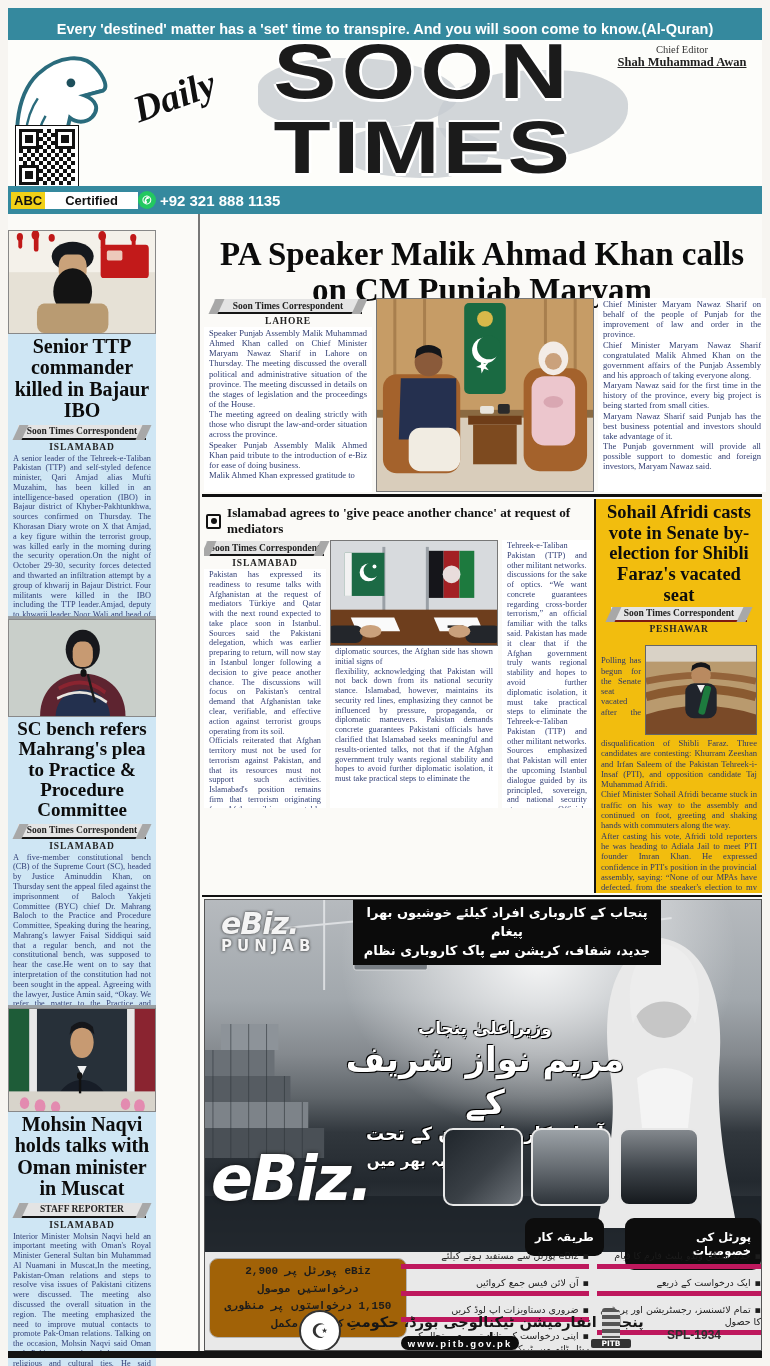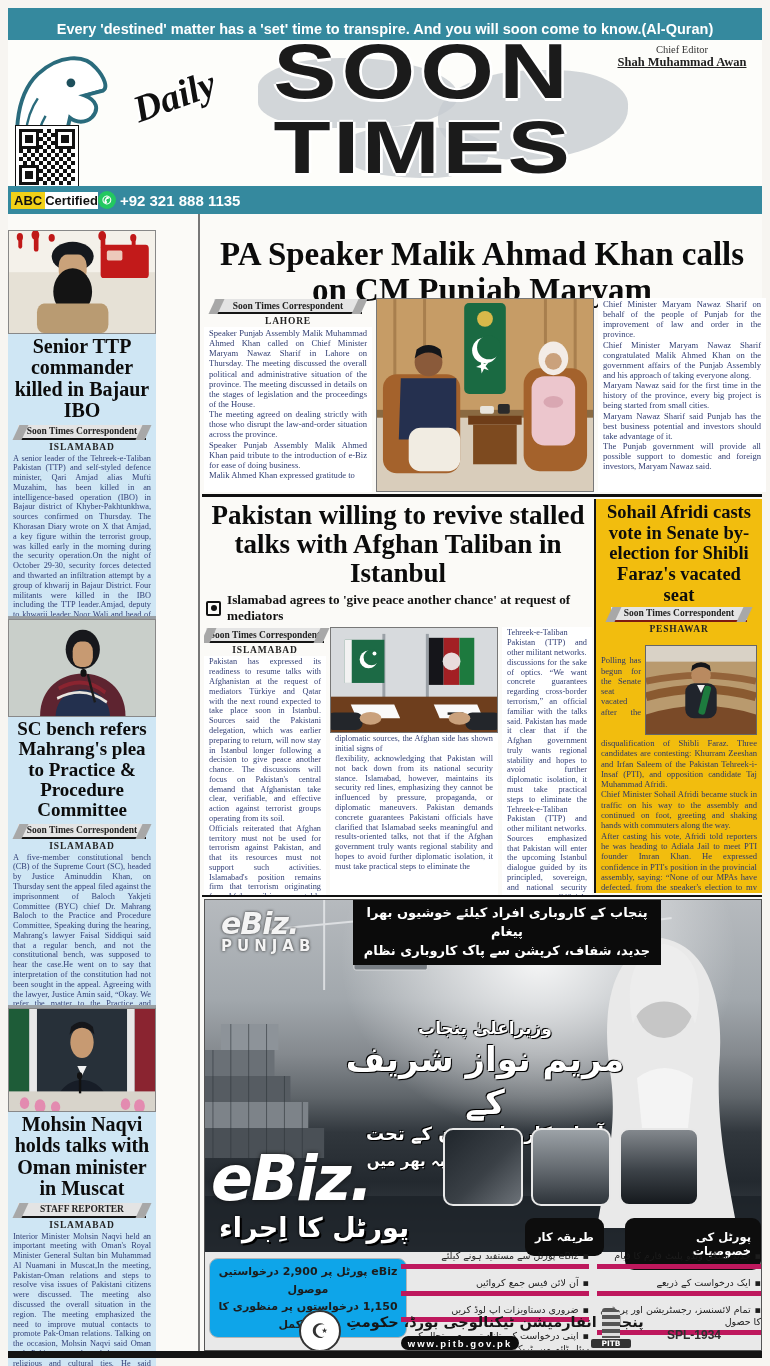--- a/index.html
+++ b/index.html
@@ -34,21 +34,21 @@
   .issue-box .d1{font-size:15px;} .issue-box .d2{font-size:14px;}
   .issue-box .row{display:flex;justify-content:center;gap:10px;font-size:13px;}
   .issue-box .city{font-size:14px;}
   .site-pill{margin:3px auto 0;background:#111;color:#fff;border-radius:9px;font-size:11.5px;
     font-weight:bold;padding:2px 4px;width:118px;font-family:"Liberation Sans",sans-serif;}
   
   .pub-bar{position:absolute;left:8px;right:8px;top:186px;height:28px;background:#35899e;display:flex;
     align-items:center;color:#fff;}
   .abc-badge{margin-left:3px;display:flex;font-family:"Liberation Sans",sans-serif;font-weight:bold;font-size:13px;}
   .abc-badge .abc{background:#f2d117;color:#111;padding:1px 3px;}
-  .abc-badge .cert{background:#fff;color:#111;padding:1px 0;}
+  .abc-badge .cert{background:#fff;color:#111;padding:1px 20px;}
   .pub-center{flex:1;text-align:center;font-style:italic;font-size:13.5px;font-family:"Liberation Serif",serif;}
   .pub-phone{display:flex;align-items:center;gap:4px;margin-right:6px;
     font-family:"Liberation Sans",sans-serif;font-weight:bold;font-size:15px;}
   .wa{width:18px;height:18px;border-radius:50%;background:#23c860;color:#fff;display:flex;
     align-items:center;justify-content:center;font-size:11px;}
   
   .content{position:absolute;left:8px;right:8px;top:214px;bottom:8px;background:#fbfaf7;}
   .footer-strip{position:absolute;left:0;right:0;bottom:0;height:7px;background:#141414;}
   .vrule{position:absolute;left:190px;top:0;bottom:7px;width:2px;background:#777;}
   .left-col{position:absolute;left:0;top:16px;width:148px;bottom:7px;}
@@ -110,22 +110,22 @@
     letter-spacing:-2px;text-shadow:0 0 4px #111;}
   .portal{position:absolute;left:4px;top:312px;width:210px;text-align:center;direction:rtl;color:#fff;
     font-size:27px;font-weight:bold;text-shadow:0 0 3px #000,2px 2px 0 #000;}
   .thumbs{position:absolute;left:238px;top:228px;display:flex;gap:8px;}
   .thumb{width:80px;height:78px;border-radius:10px;border:2px solid #e8e8e8;box-sizing:border-box;}
   .th1{background:linear-gradient(135deg,#20262c 0%,#3a4046 55%,#6c7278 100%);}
   .th2{background:linear-gradient(180deg,#9ca2a7 0%,#5c6268 60%,#2e343a 100%);}
   .th3{background:linear-gradient(180deg,#83888d 0%,#3c4248 55%,#15191d 100%);}
   .lbl-pill{position:absolute;background:#0d0d0d;color:#fff;direction:rtl;font-size:11.5px;font-weight:bold;
     padding:12px 10px;border-radius:9px;}
-  .stats-box{position:absolute;left:4px;top:358px;width:182px;background:#0ea5e9;border:1px solid #b5b5b5;
-    border-radius:9px;padding:4px 7px;direction:rtl;text-align:center;color:#1c1c1c;font-weight:bold;font-size:11px;line-height:1.6;}
+  .stats-box{position:absolute;left:4px;top:358px;width:182px;background:#a16207;border:1px solid #b5b5b5;
+    border-radius:9px;padding:4px 7px;direction:rtl;text-align:center;color:#1c1c1c;font-weight:bold;font-size:11px;line-height:1.6;font-family:Liberation Mono, monospace;}
   .u-list{position:absolute;direction:rtl;color:#1c1c1c;}
   .u-item{font-size:9.5px;margin-bottom:3px;padding-bottom:1px;border-bottom:5px solid #be185d;line-height:1.35;margin-top:8px;}
   .u-item::before{content:"▪";margin-left:4px;}
   .ad-footer-org{position:absolute;left:140px;top:414px;width:300px;text-align:center;direction:rtl;
     font-size:14.5px;font-weight:bold;color:#161616;}
   .url-pill{position:absolute;left:196px;top:436px;width:118px;background:#0d0d0d;color:#fff;border-radius:8px;
     text-align:center;font-size:9.5px;letter-spacing:2px;font-weight:bold;padding:1.5px 0;
     font-family:"Liberation Sans",sans-serif;}
   .gov-logo{position:absolute;left:94px;top:410px;width:42px;height:42px;border-radius:50%;border:2px solid #333;
     background:#fff;display:flex;align-items:center;justify-content:center;font-size:20px;color:#333;box-sizing:border-box;}
@@ -318,21 +318,20 @@
 Maryam Nawaz said for the first time in the history of the province, every big project is being started from small cities.
 Maryam Nawaz Sharif said Punjab has the best business potential and investors should take advantage of it.
 The Punjab government will provide all possible support to domestic and foreign investors, Maryam Nawaz said.</div>
         </div>
       </div>
 
       <div class="rule" style="top:280px;"></div>
 
       <div class="row2">
         <div class="afghan">
-          <h2>Pakistan willing to revive stalled talks with Afghan Taliban in Istanbul</h2>
           <div class="subhead">
             <span class="bult"></span>
             <span>Islamabad agrees to 'give peace another chance' at request of mediators</span>
           </div>
           <div class="af-cols">
             <div class="afc1">
               <div class="byline" style="margin:1px 2px;">Soon Times Correspondent</div>
               <div class="dateline">ISLAMABAD</div>
               <div class="body-sm" style="background:#fff;">Pakistan has expressed its readiness to resume talks with Afghanistan at the request of mediators Türkiye and Qatar with the next round expected to take place soon in Istanbul. Sources said the Pakistani delegation, which was earlier preparing to return, will now stay in Istanbul longer following a decision to give peace another chance. The discussions will focus on Pakistan's central demand that Afghanistan take clear, verifiable, and effective action against terrorist groups operating from its soil.
 Officials reiterated that Afghan territory must not be used for terrorism against Pakistan, and that its resources must not support such activities. Islamabad's position remains firm that terrorism originating from Afghan soil is unacceptable under any circumstances.According to</div>
@@ -444,21 +443,20 @@
             <div>پنجاب کے کاروباری افراد کیلئے خوشیوں بھرا پیغام</div>
             <div>جدید، شفاف، کرپشن سے پاک کاروباری نظام</div>
           </div>
           <div class="cm-lines">
             <div class="l1">وزیراعلیٰ پنجاب</div>
             <div class="l2">مریم نواز شریف کے</div>
             <div class="l3">آسان کاروبار ویژن کے تحت</div>
           </div>
           <div class="province">صوبہ بھر میں</div>
           <div class="big-ebiz">eBiz.</div>
-          <div class="portal">پورٹل کا اِجراء</div>
           <div class="thumbs">
             <div class="thumb th1"></div>
             <div class="thumb th2"></div>
             <div class="thumb th3"></div>
           </div>
         </div>
 
         <div class="lbl-pill" style="left:320px;top:318px;">طریقہ کار</div>
         <div class="lbl-pill" style="left:420px;top:318px;">پورٹل کی خصوصیات</div>
 

